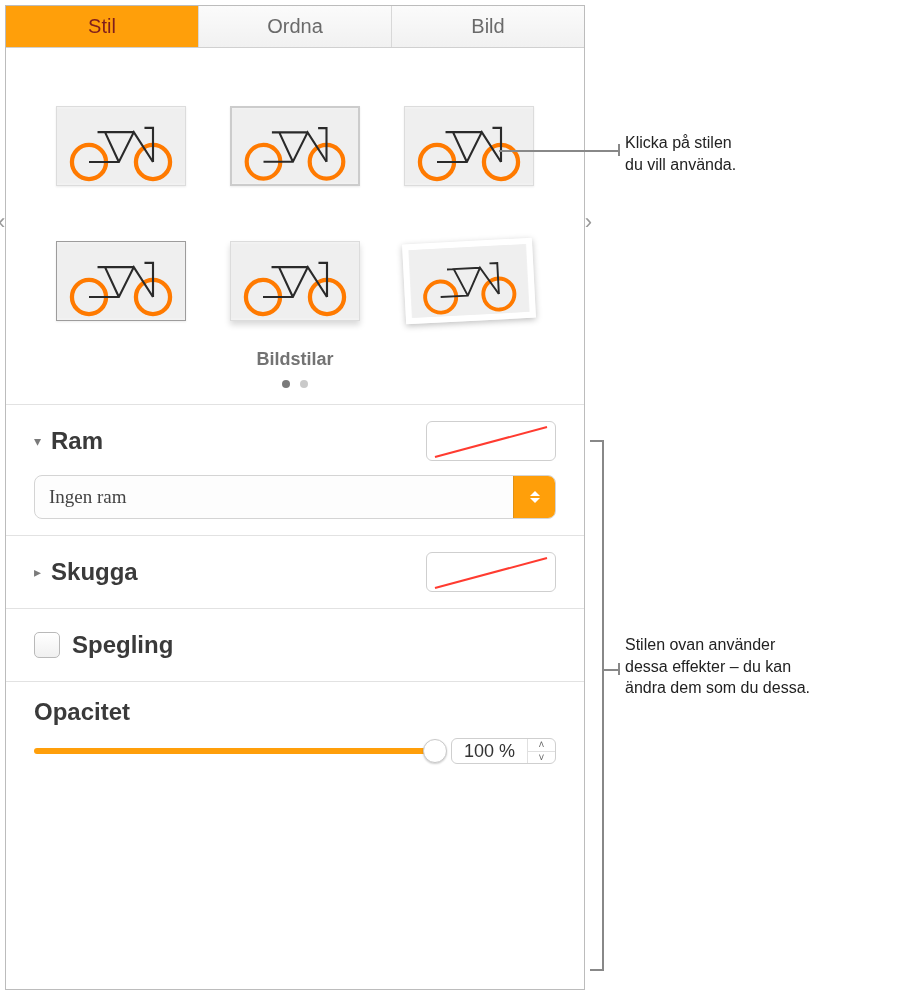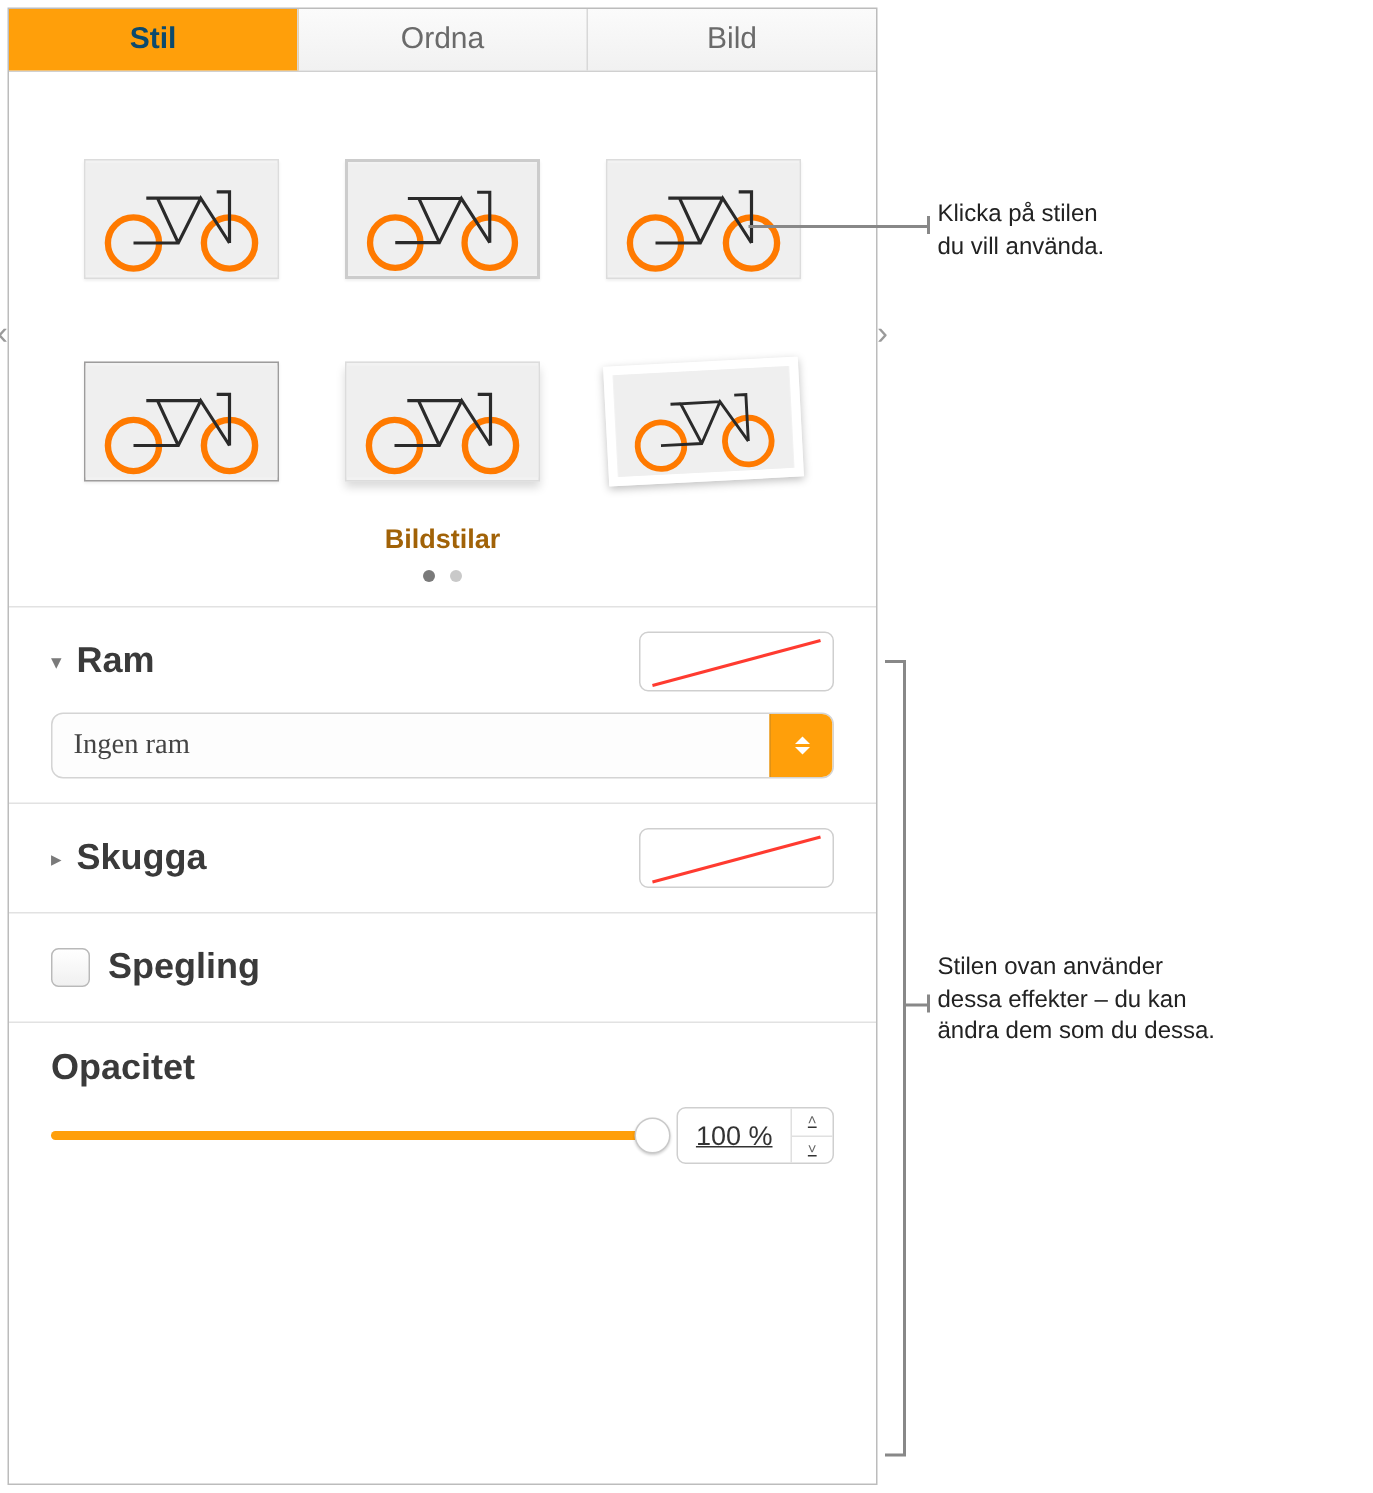--- a/index.html
+++ b/index.html
@@ -35,22 +35,22 @@
     align-items: center;
     justify-content: center;
     font-size: 20px;
     color: #6a6a6a;
     border-right: 1px solid #d8d8d8;
     cursor: pointer;
   }
   .tab:last-child { border-right: none; }
   .tab.active {
     background: #ff9f0a;
-    color: #0c4a6e;
-    font-weight: 700;
+    color: #7f1d1d;
+    font-weight: 400;
     text-align: center;
   }
   
   .styles-area {
     padding: 18px 28px 10px 28px;
     position: relative;
   }
   .styles-grid {
     display: grid;
     grid-template-columns: repeat(3, 1fr);
@@ -83,21 +83,21 @@
     color: #9a9a9a;
     font-size: 22px;
     cursor: pointer;
   }
   .nav-left { left: -8px; }
   .nav-right { right: -8px; }
   .styles-label {
     text-align: center;
     font-size: 18px;
     font-weight: 600;
-    color: #a16207;
+    color: #737373;
     margin-top: 18px;
   }
   .dots {
     display: flex;
     justify-content: center;
     gap: 10px;
     margin-top: 10px;
     margin-bottom: 6px;
   }
   .dot {
@@ -222,22 +222,21 @@
     background: #fff;
     border: 1px solid #c9c9c9;
     box-shadow: 0 1px 2px rgba(0,0,0,0.2);
   }
   .opacity-value-box {
     display: flex;
     align-items: stretch;
     border: 1px solid #cfcfcf;
     border-radius: 6px;
     background: #fff;
-    height: 38px;
-    text-decoration: underline;
+    height: 26px;
   }
   .opacity-value {
     padding: 0 12px;
     display: flex;
     align-items: center;
     font-size: 18px;
     min-width: 74px;
   }
   .stepper {
     width: 28px;

